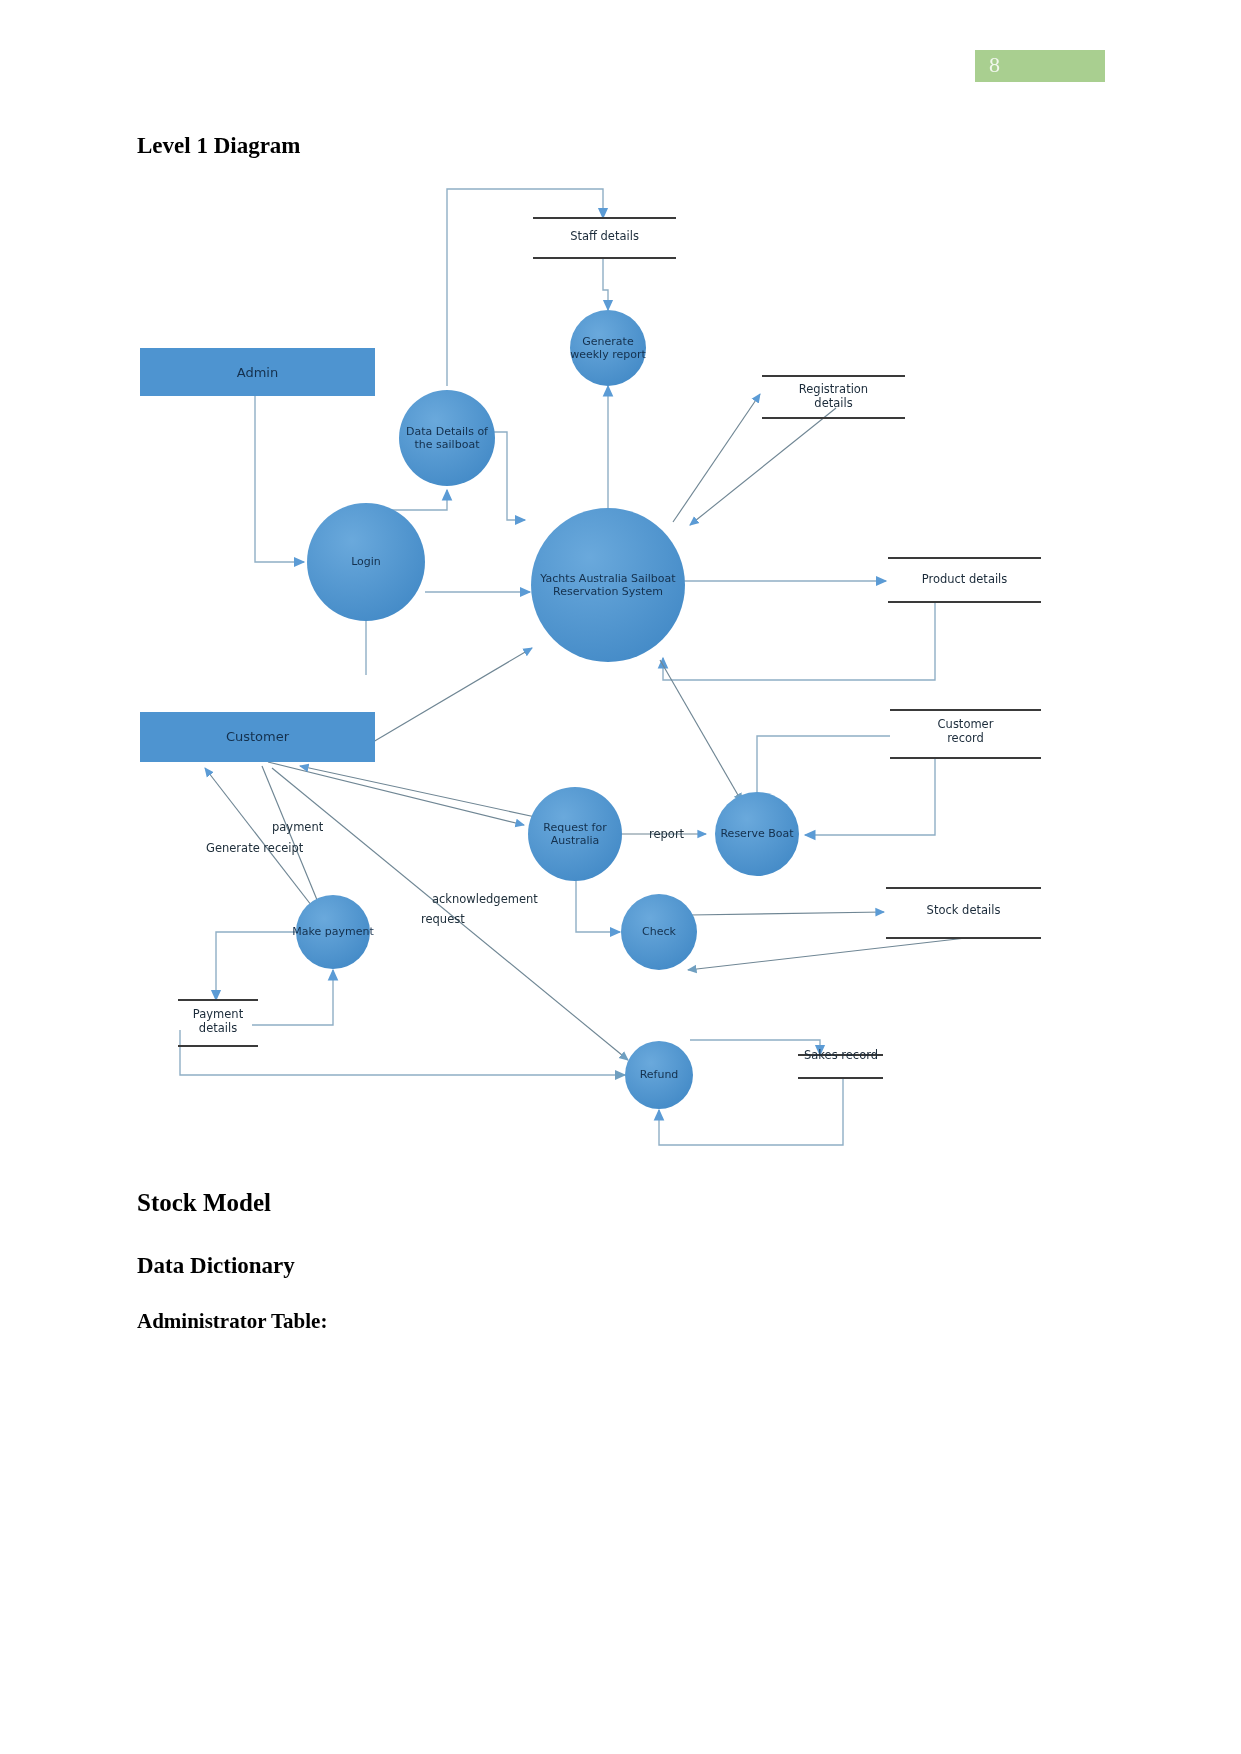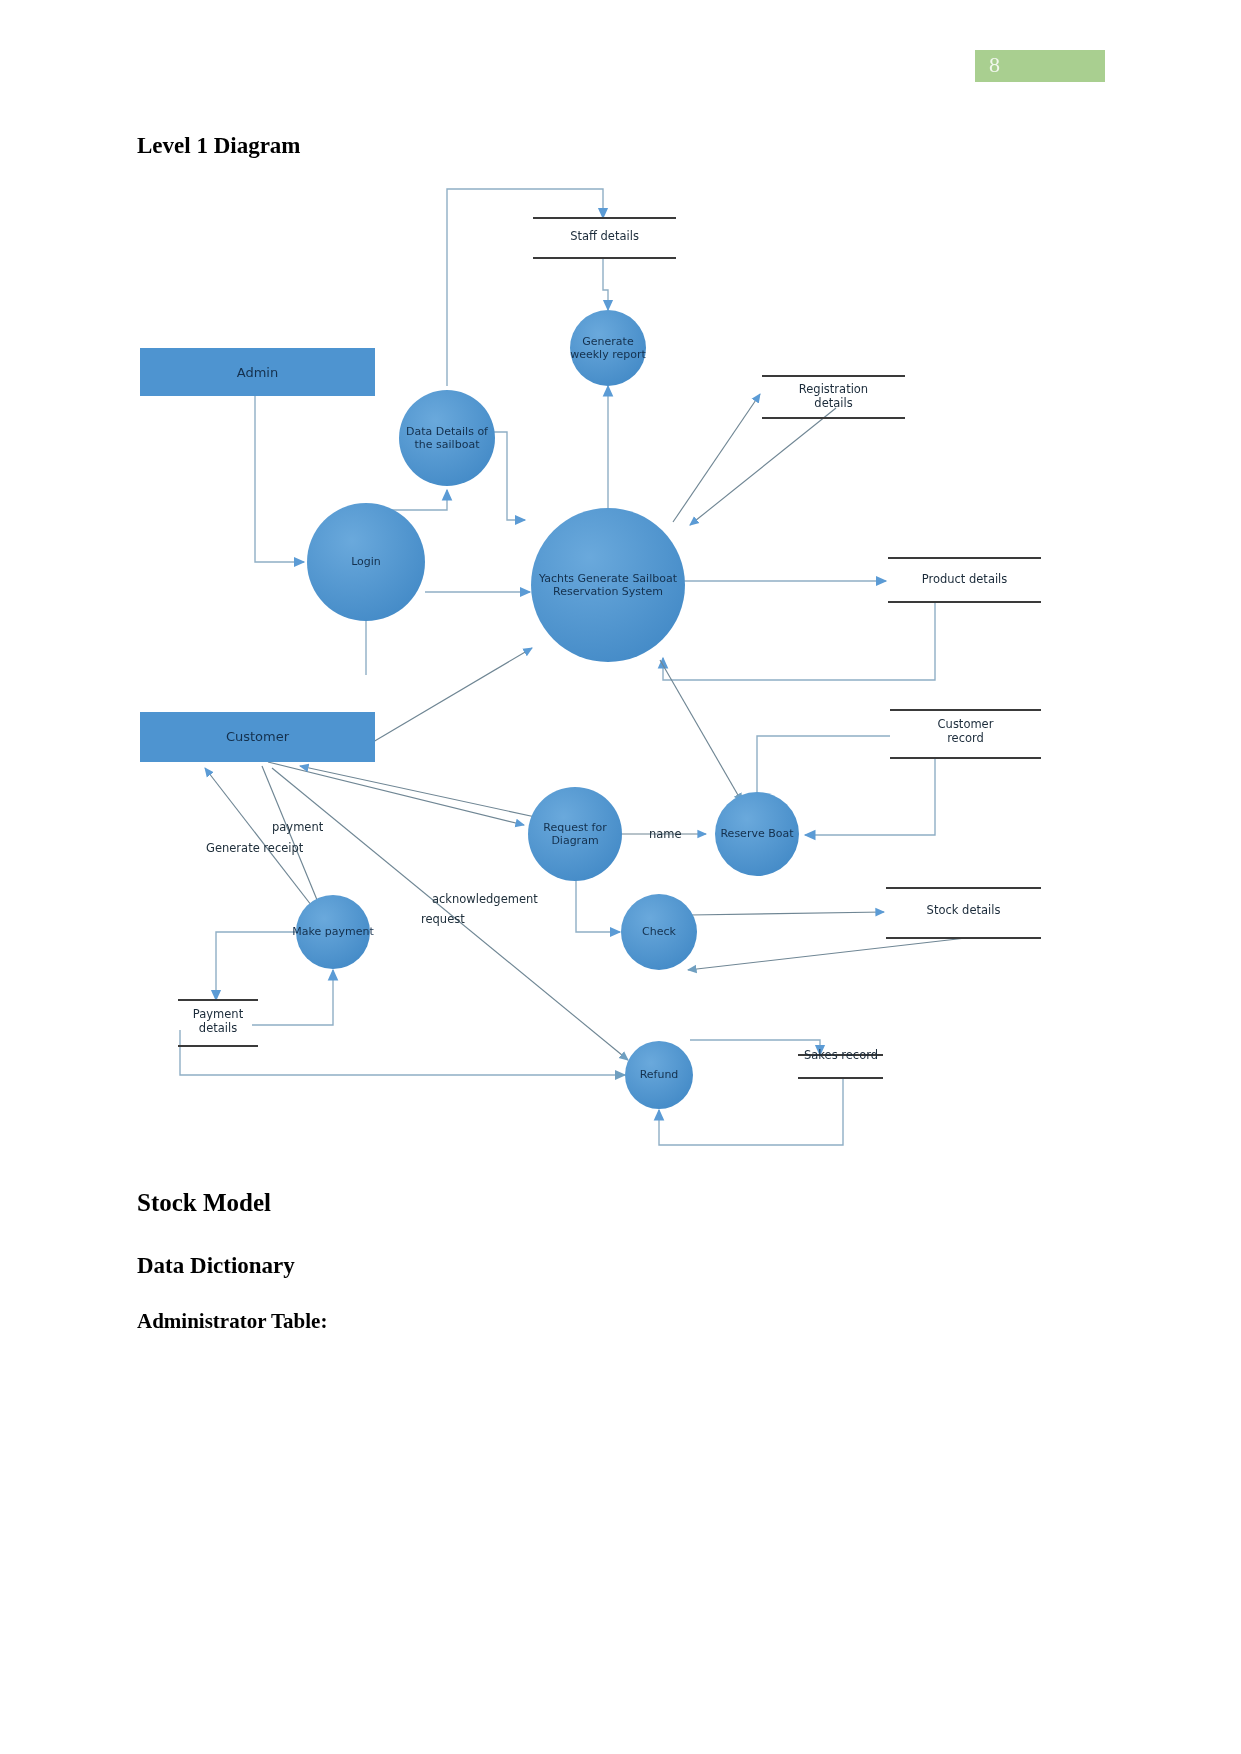--- a/index.html
+++ b/index.html
@@ -247,27 +247,27 @@
     <div class="node-label" style="left:548px; top:165px; width:120px;">
       <div>Generate</div>
       <div>weekly report</div>
     </div>
 
     <div class="node-label" style="left:306px; top:385px; width:120px;">
       <div>Login</div>
     </div>
 
     <div class="node-label" style="left:524px; top:402px; width:168px;">
-      <div>Yachts Generate Sailboat</div>
+      <div>Yachts Australia Sailboat</div>
       <div>Reservation System</div>
     </div>
 
     <div class="node-label" style="left:515px; top:651px; width:120px;">
       <div>Request for</div>
-      <div>Diagram</div>
+      <div>Australia</div>
     </div>
 
     <div class="node-label" style="left:697px; top:657px; width:120px;">
       <div>Reserve Boat</div>
     </div>
 
     <div class="node-label" style="left:599px; top:755px; width:120px;">
       <div>Check</div>
     </div>
 
@@ -307,21 +307,21 @@
     </div>
 
     <div class="store-label" style="left:786px; top:878px; width:110px;">
       <div>Sakes record</div>
     </div>
 
     <div class="flow-label" style="left:272px; top:650px;">payment</div>
     <div class="flow-label" style="left:206px; top:671px;">Generate receipt</div>
     <div class="flow-label" style="left:432px; top:722px;">acknowledgement</div>
     <div class="flow-label" style="left:421px; top:742px;">request</div>
-    <div class="flow-label" style="left:649px; top:657px;">name</div>
+    <div class="flow-label" style="left:649px; top:657px;">report</div>
   </div>
 
   <div class="h-bold" id="h-datamodel">Stock Model</div>
   <div class="h-bold" id="h-datadict">Data Dictionary</div>
   <div class="h-bold" id="h-admintable">Administrator Table:</div>
 
 
 </div>
 
 </body></html>

